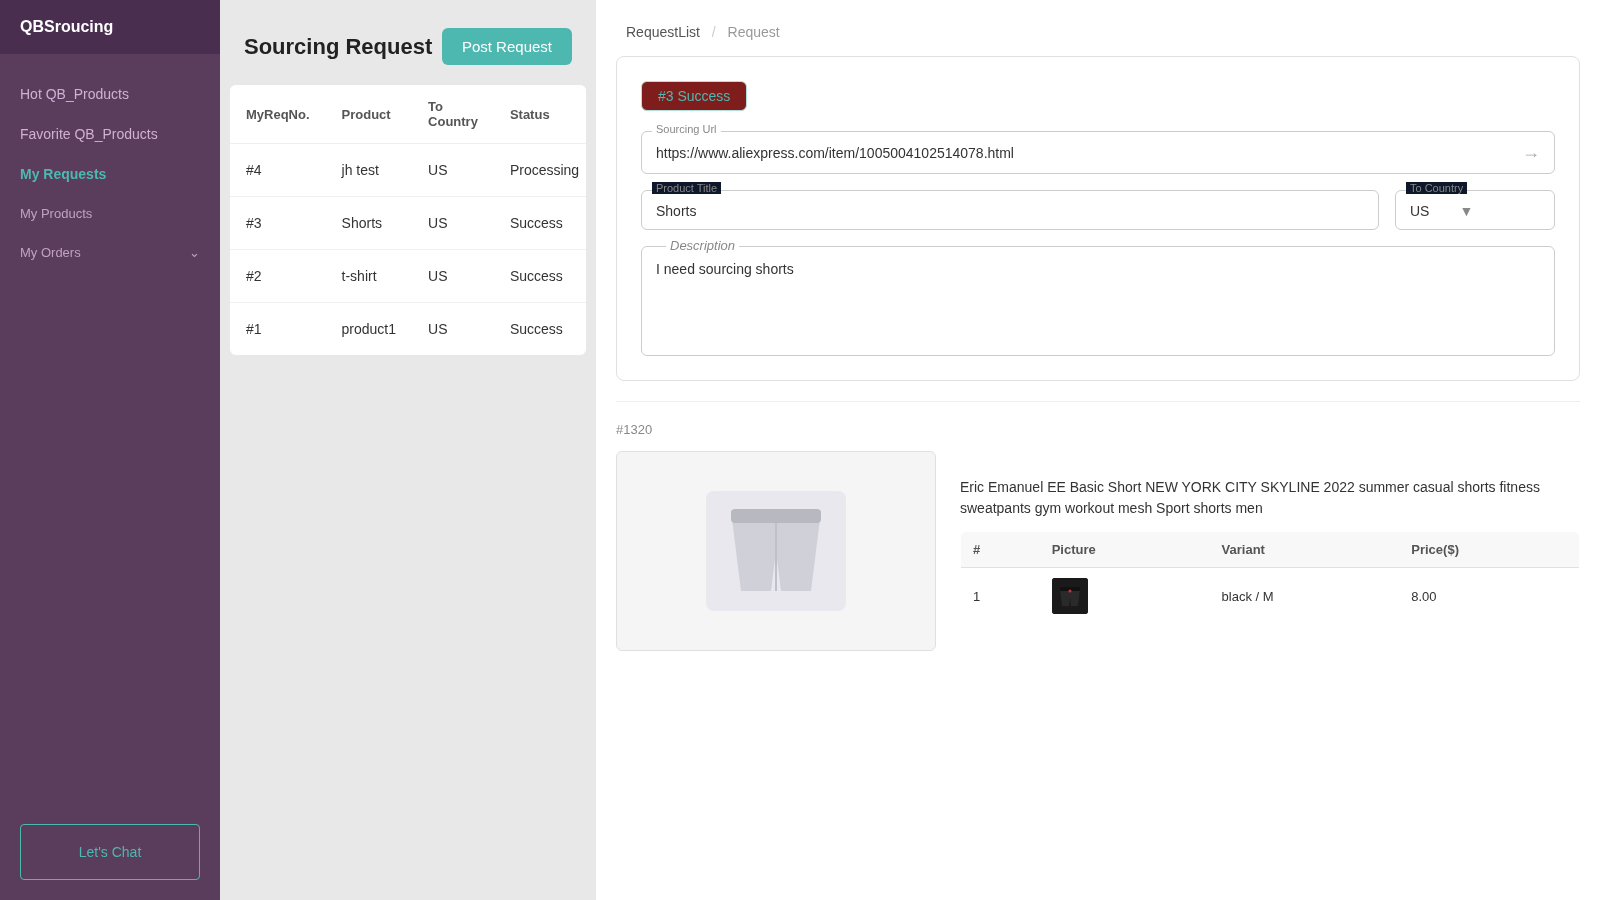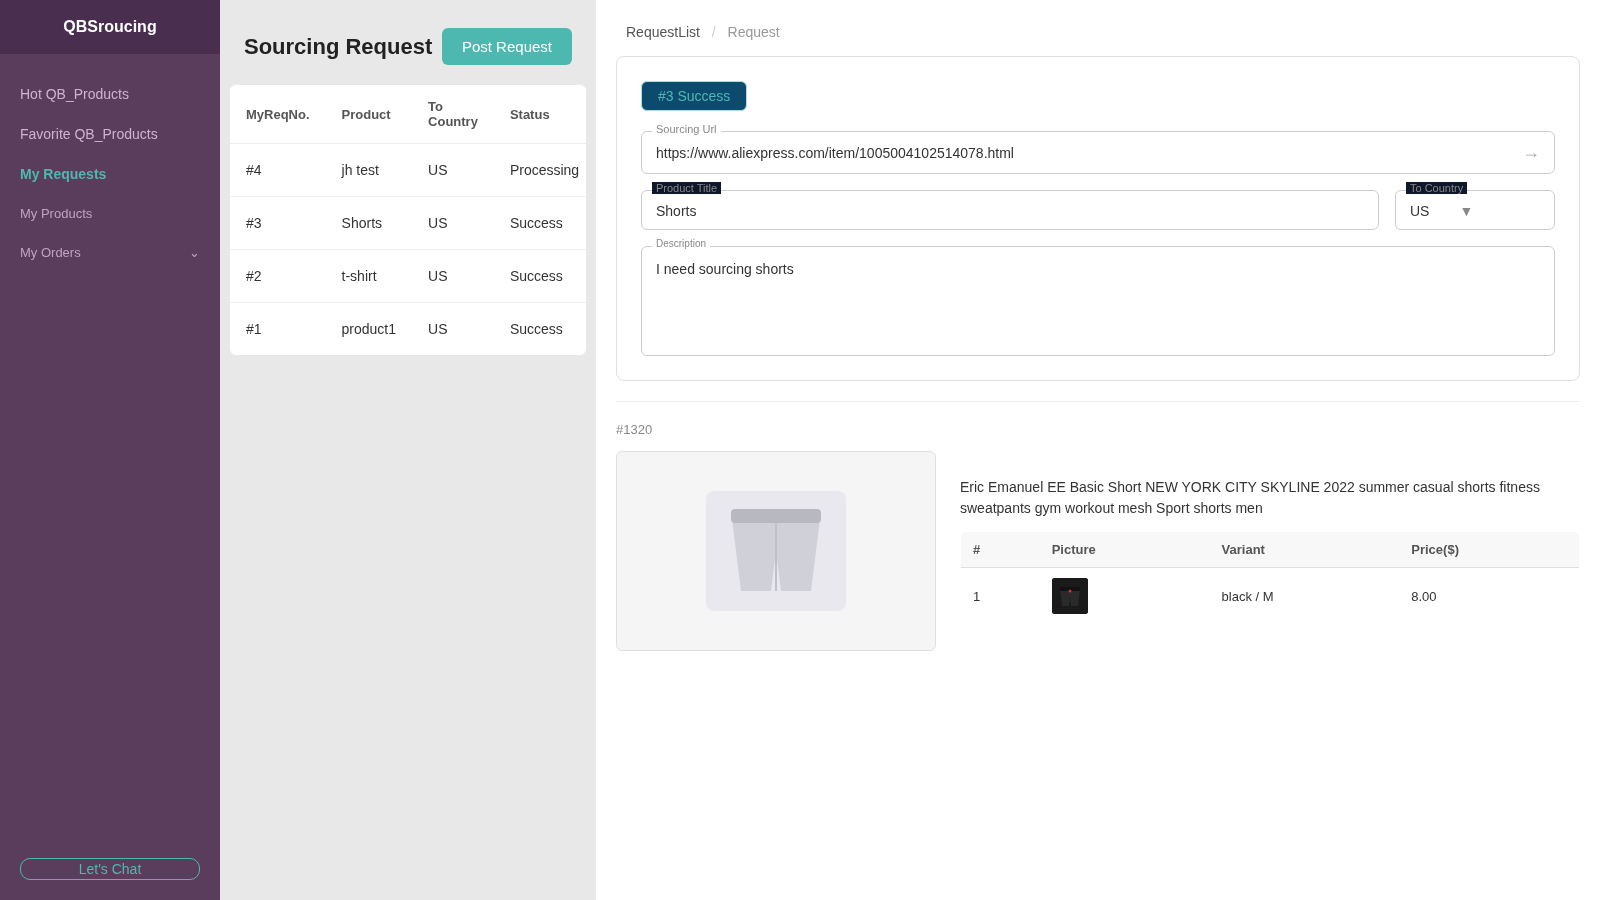--- a/index.html
+++ b/index.html
@@ -13,21 +13,20 @@
       flex-direction: column;
       flex-shrink: 0;
       height: 900px;
     }
     .sidebar-brand {
       padding: 18px 20px;
       color: #fff;
       font-size: 16px;
       font-weight: bold;
       background: #4a2e4f;
-      text-align: center;
     }
     .sidebar-nav {
       flex: 1;
       padding: 20px 0;
     }
     .sidebar-item {
       padding: 12px 20px;
       color: #d0b0d5;
       font-size: 14px;
       cursor: pointer;
@@ -46,22 +45,22 @@
       justify-content: space-between;
       align-items: center;
     }
     .sidebar-footer {
       padding: 20px;
     }
     .let-chat-btn {
       border: 1.5px solid #4db8b0;
       background: transparent;
       color: #4db8b0;
-      padding: 2px 20px;
-      border-radius: 10px;
+      padding: 19px 20px;
+      border-radius: 4px;
       cursor: pointer;
       font-size: 14px;
       width: 100%;
     }
 
     
     .main-left {
       width: 376px;
       background: #e8e8e8;
       flex-shrink: 0;
@@ -144,21 +143,21 @@
 
     
     .request-card {
       margin: 0 20px 20px;
       border: 1px solid #e0e0e0;
       border-radius: 8px;
       padding: 24px;
     }
     .success-badge {
       display: inline-block;
-      background: #0c4a6e;
+      background: #7f1d1d;
       color: #4db8b0;
       border: 1px solid #b0e0da;
       border-radius: 6px;
       padding: 6px 16px;
       font-size: 14px;
       margin-bottom: 20px;
     }
     .field-row {
       display: flex;
       gap: 16px;
@@ -215,25 +214,26 @@
     .description-field {
       border: 1px solid #ccc;
       border-radius: 6px;
       padding: 14px;
       position: relative;
       min-height: 110px;
     }
     .description-field-label {
       position: absolute;
       top: -9px;
-      left: 10px;
+      left: 24px;
       background: #fff;
       padding: 0 4px;
-      font-size: 10px;
+      font-size: 13px;
       color: #888;
+      font-style: italic;
     }
     .description-text {
       font-size: 14px;
       color: #333;
     }
 
     
     .divider {
       border: none;
       border-top: 1px solid #eee;

